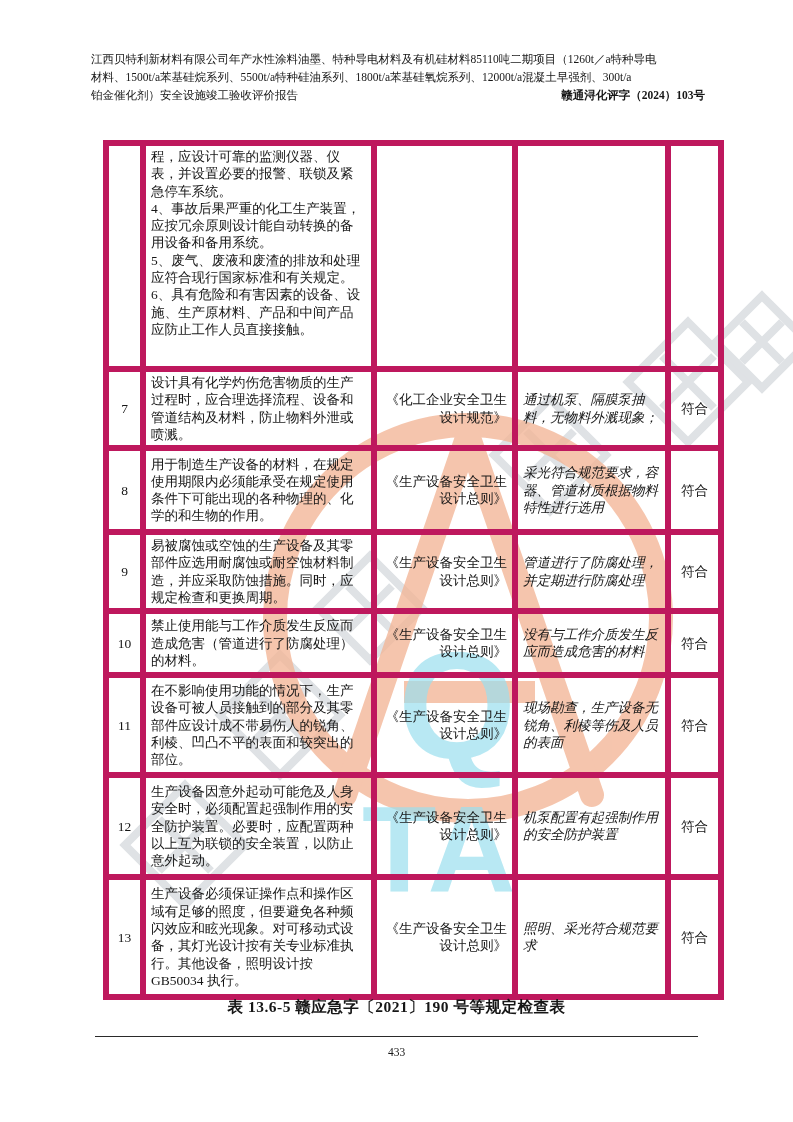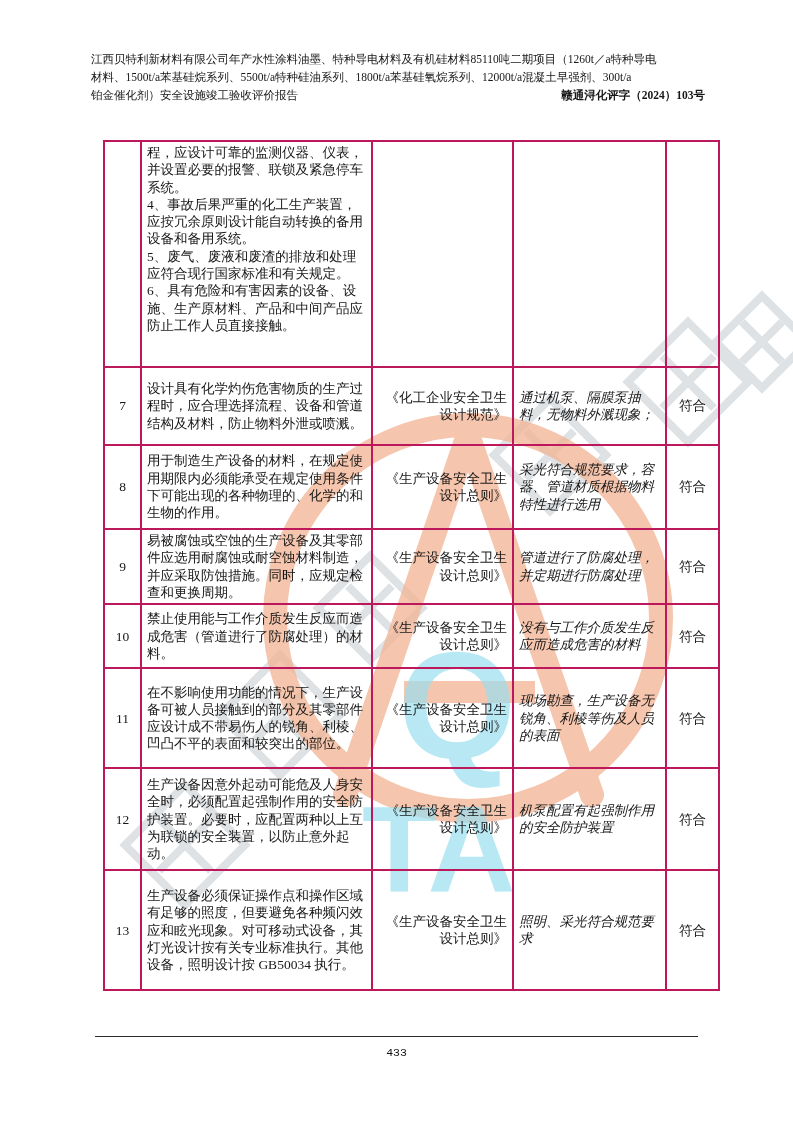--- a/index.html
+++ b/index.html
@@ -22,21 +22,21 @@
     text-align:justify;
   }
   .hdr-line3{display:flex;justify-content:space-between;align-items:baseline;}
   .hdr-right{font-weight:bold;white-space:nowrap;}
   table.check{
     position:absolute;left:103px;top:140px;width:615px;
     border-collapse:collapse;table-layout:fixed;z-index:1;
     background:transparent;
   }
   table.check td{
-    border:2px solid #be185d;
+    border:6px solid #be185d;
     font-size:13.5px;line-height:17.3px;
     padding:2px 5px;
     vertical-align:middle;
     background:transparent;
     overflow:hidden;
   }
   td.num{text-align:center;padding:0 1px;}
   td.content-td{text-align:left;white-space:pre-line;}
   td.std{text-align:right;padding:2px 3px;}
   td.find{text-align:left;padding:2px 4px;font-style:italic;}
@@ -45,21 +45,21 @@
     position:absolute;left:0;top:997px;width:100%;
     text-align:center;font-weight:bold;font-size:15.5px;
     z-index:1;letter-spacing:0.5px;
   }
   .footer-rule{
     position:absolute;left:95px;right:95px;top:1036px;
     border-top:1.5px solid #2a2a2a;z-index:1;
   }
   .page-number{
     position:absolute;left:0;top:1046px;width:100%;
-    text-align:center;font-size:11.5px;z-index:1;font-family:Liberation Mono, monospace;
+    text-align:center;font-size:11.5px;z-index:1;
   }
 </style>
 </head>
 <body>
 
 <div class="page">
 
   <svg class="watermark" viewBox="0 0 793 1122" xmlns="http://www.w3.org/2000/svg">
 
     <g stroke="#99a3ad" stroke-width="8" fill="none" opacity="0.32">
@@ -168,17 +168,18 @@
       <tr style="height:120px">
         <td class="num">13</td>
         <td class="content-td">生产设备必须保证操作点和操作区域有足够的照度，但要避免各种频闪效应和眩光现象。对可移动式设备，其灯光设计按有关专业标准执行。其他设备，照明设计按 GB50034 执行。</td>
         <td class="std">《生产设备安全卫生设计总则》</td>
         <td class="find">照明、采光符合规范要求</td>
         <td class="ok">符合</td>
       </tr>
     </tbody>
   </table>
 
+  <div class="caption">表 13.6-5 赣应急字〔2021〕190 号等规定检查表</div>
 
   <div class="footer-rule"></div>
   <div class="page-number">433</div>
 
 </div>
 
 </body></html>

